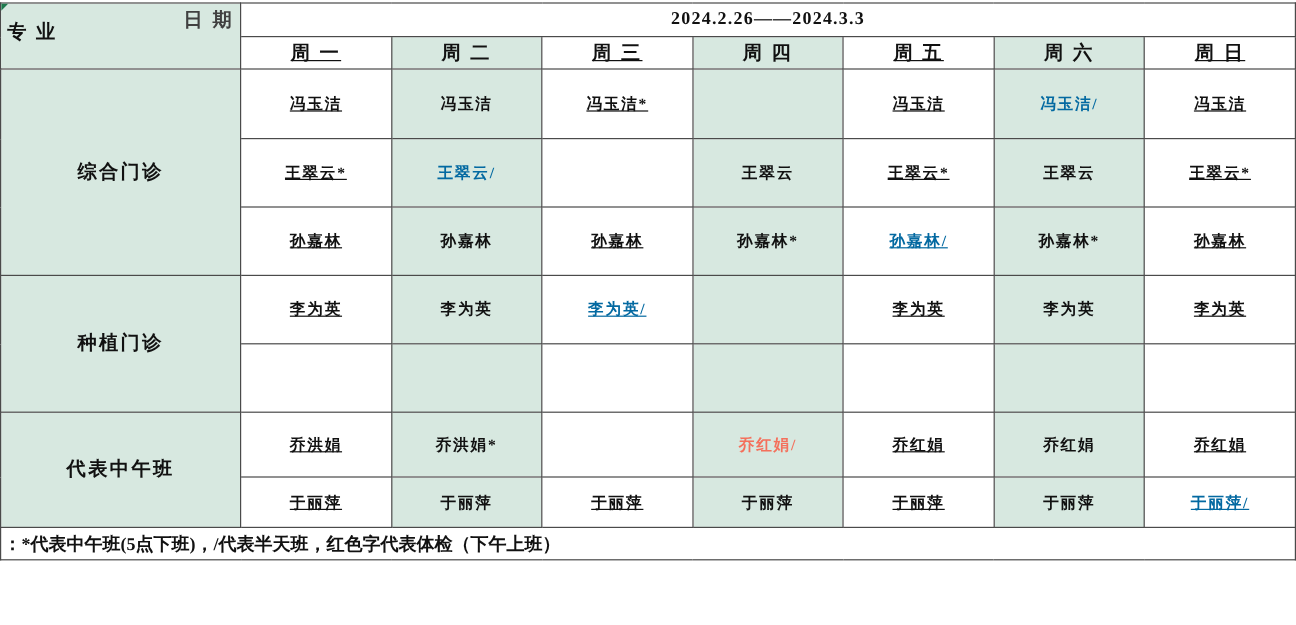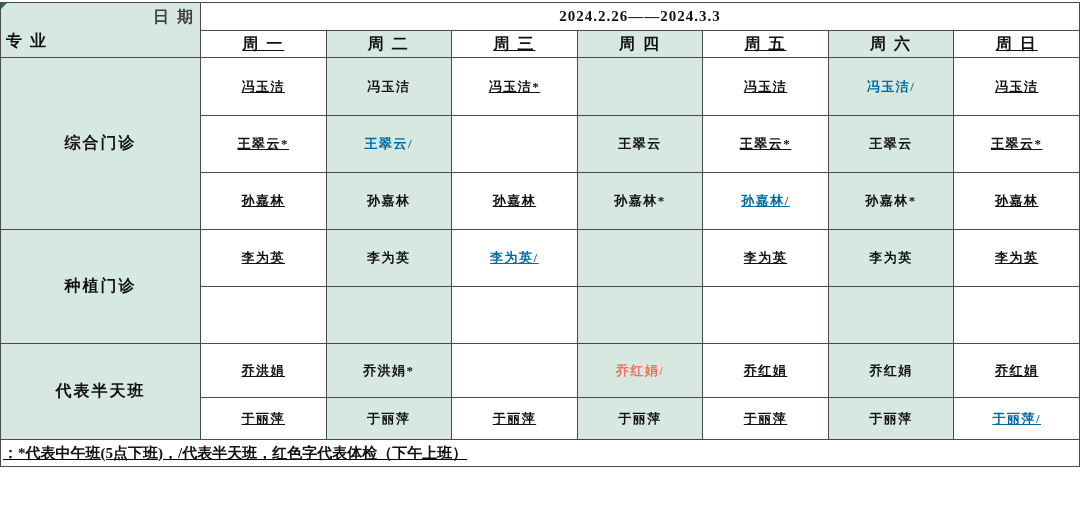--- a/index.html
+++ b/index.html
@@ -26,34 +26,34 @@
     width:1080px;margin-top:2px;
   }
   col.c-left{width:200px;}
   td,th{border:1px solid #4a4a4a;padding:0;overflow:hidden;}
   tr.hr1{height:28px;}
   tr.hr2{height:27px;}
   tr.r0{height:58px;}
   tr.r1,tr.r2,tr.r3,tr.r4{height:57px;}
   tr.r5{height:54px;}
   tr.r6{height:42px;}
-  tr.fr{height:27px;text-decoration:underline;}
+  tr.fr{height:27px;}
 
   .w{background:#ffffff;text-decoration:underline;}
   .g{background:#d7e8e0;}
 
   .diag{
     background:#d7e8e0;position:relative;
   }
   .date-label{
     position:absolute;top:4px;right:7px;
     font-weight:bold;font-size:16px;color:#404040;white-space:pre;
   }
   .spec-label{
-    position:absolute;bottom:5px;left:5px;
+    position:absolute;bottom:19px;left:5px;
     font-weight:bold;font-size:16px;color:#111111;white-space:pre;
   }
   .corner-marker{
     position:absolute;top:0;left:0;width:0;height:0;
     border-top:6px solid #1e7a4e;border-right:6px solid transparent;
   }
 
   .daterange{
     background:#ffffff;text-align:center;
     font-weight:bold;font-size:15px;color:#111111;letter-spacing:1px;margin-top:24px;
@@ -151,21 +151,21 @@
         <tr class="r4">
           <td class="cell w"></td>
           <td class="cell g"></td>
           <td class="cell w"></td>
           <td class="cell g"></td>
           <td class="cell w"></td>
           <td class="cell g"></td>
           <td class="cell w"></td>
         </tr>
         <tr class="r5">
-          <td rowspan="2" class="seccell">代表半天班</td>
+          <td rowspan="2" class="seccell">代表中午班</td>
           <td class="cell w">乔洪娟</td>
           <td class="cell g">乔洪娟*</td>
           <td class="cell w"></td>
           <td class="cell g salmon">乔红娟/</td>
           <td class="cell w">乔红娟</td>
           <td class="cell g">乔红娟</td>
           <td class="cell w">乔红娟</td>
         </tr>
         <tr class="r6">
           <td class="cell w">于丽萍</td>

